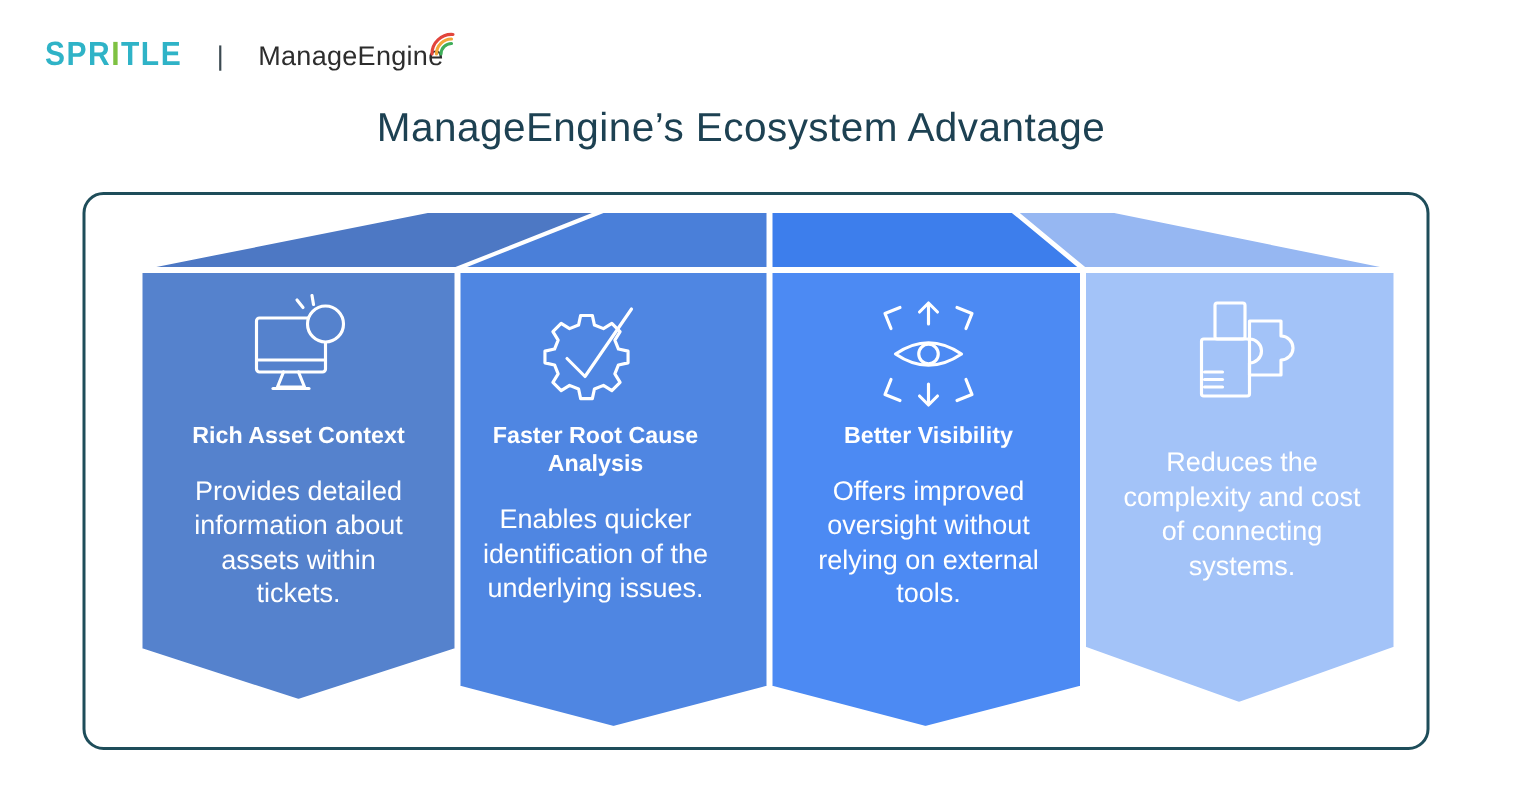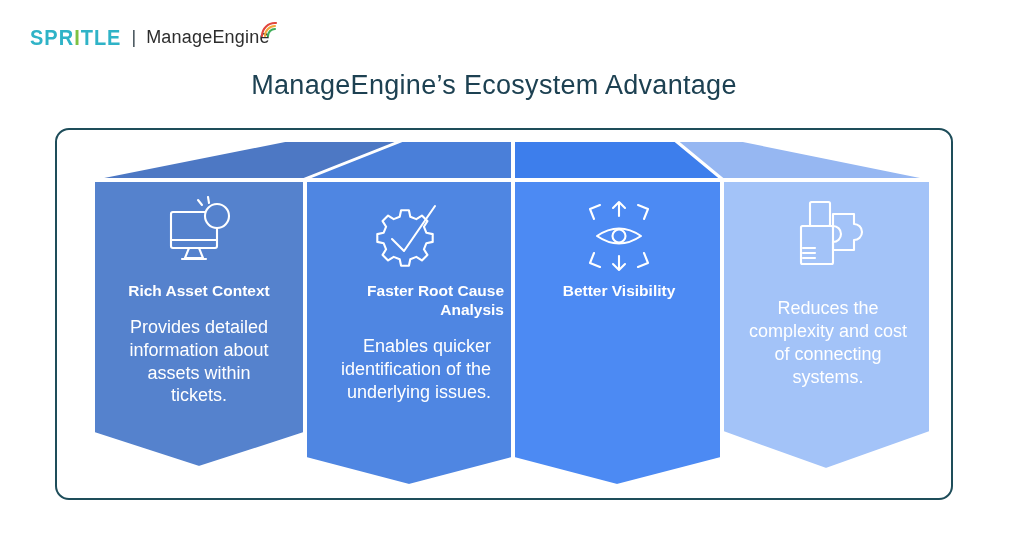--- a/index.html
+++ b/index.html
@@ -1,21 +1,21 @@
 <!DOCTYPE html>
 <html><head>
 <meta charset="utf-8">
 <style>
   * { margin:0; padding:0; box-sizing:border-box; }
   html,body { width:1024px; height:538px; background:#ffffff; overflow:hidden;
               font-family:"Liberation Sans", sans-serif; }
   .stage { position:relative; width:1024px; height:538px; background:#fff; }
 
   
-  .logo { position:absolute; left:30px; top:26px; display:flex; align-items:center; gap:9px; }
+  .logo { position:absolute; left:30px; top:26px; display:flex; align-items:center; gap:22px; }
   .spritle { font-size:20px; font-weight:bold; letter-spacing:1px; transform:scaleY(1.12); }
   .spritle .cyan { color:#2fb3c7; }
   .spritle .green { color:#7ec142; }
   .logo-sep { color:#3c4a52; font-size:18px; font-weight:normal; padding:0 1px; }
   .me-wrap { display:flex; align-items:baseline; position:relative; }
   .me-bold { font-size:18px; font-weight:normal; color:#2d2d2d; letter-spacing:.2px; }
   .me-reg  { font-size:18px; font-weight:normal; color:#2d2d2d; letter-spacing:.2px; }
   .me-swoosh { position:absolute; right:-9px; top:-7px; }
 
   
@@ -79,21 +79,21 @@
           <line x1="23" y1="63" x2="47" y2="63"></line>
           <circle cx="58" cy="20" r="12" fill="#5582cd"></circle>
           <line x1="39" y1="4" x2="43" y2="9"></line>
           <line x1="49" y1="1" x2="50" y2="7"></line>
         </svg>
       </div>
       <h3>Rich Asset Context</h3>
       <p>Provides detailed information about assets within tickets.</p>
     </div>
 
-    <div class="card" style="left:249px; width:210px;text-align:right;">
+    <div class="card" style="left:235px; width:210px;">
       <div class="icon-box">
         <svg class="icon-svg" width="80" height="80" viewBox="0 0 80 80">
           <polygon points="61.7,38.1 61.7,45.9 55.3,47.3 52.9,53.3 56.4,58.9 50.9,64.4 45.3,60.9 39.3,63.3 37.9,69.7 30.1,69.7 28.7,63.3 22.7,60.9 17.1,64.4 11.6,58.9 15.1,53.3 12.7,47.3 6.3,45.9 6.3,38.1 12.7,36.7 15.1,30.7 11.6,25.1 17.1,19.6 22.7,23.1 28.7,20.7 30.1,14.3 37.9,14.3 39.3,20.7 45.3,23.1 50.9,19.6 56.4,25.1 52.9,30.7 55.3,36.7"></polygon>
           <polyline points="21,43 33,55 64,10"></polyline>
         </svg>
       </div>
       <h3>Faster Root Cause Analysis</h3>
       <p>Enables quicker identification of the underlying issues.</p>
     </div>
 
@@ -106,20 +106,21 @@
           <polyline points="34,12 40,6 46,12"></polyline>
           <line x1="40" y1="60" x2="40" y2="73"></line>
           <polyline points="34,68 40,74 46,68"></polyline>
           <polyline points="21,9 11,13 15,23"></polyline>
           <polyline points="59,9 69,13 65,23"></polyline>
           <polyline points="21,71 11,67 15,57"></polyline>
           <polyline points="59,71 69,67 65,57"></polyline>
         </svg>
       </div>
       <h3>Better Visibility</h3>
+      <p>Offers improved oversight without relying on external tools.</p>
     </div>
 
     <div class="card" style="left:666px; width:210px;">
       <div class="icon-box">
         <svg class="icon-svg" width="80" height="80" viewBox="0 0 80 80">
           <rect x="22" y="6" width="20" height="24" rx="1.5"></rect>
           <rect x="13" y="30" width="32" height="38" rx="1.5"></rect>
           <line x1="15" y1="52" x2="27" y2="52"></line>
           <line x1="15" y1="57" x2="27" y2="57"></line>
           <line x1="15" y1="62" x2="27" y2="62"></line>

